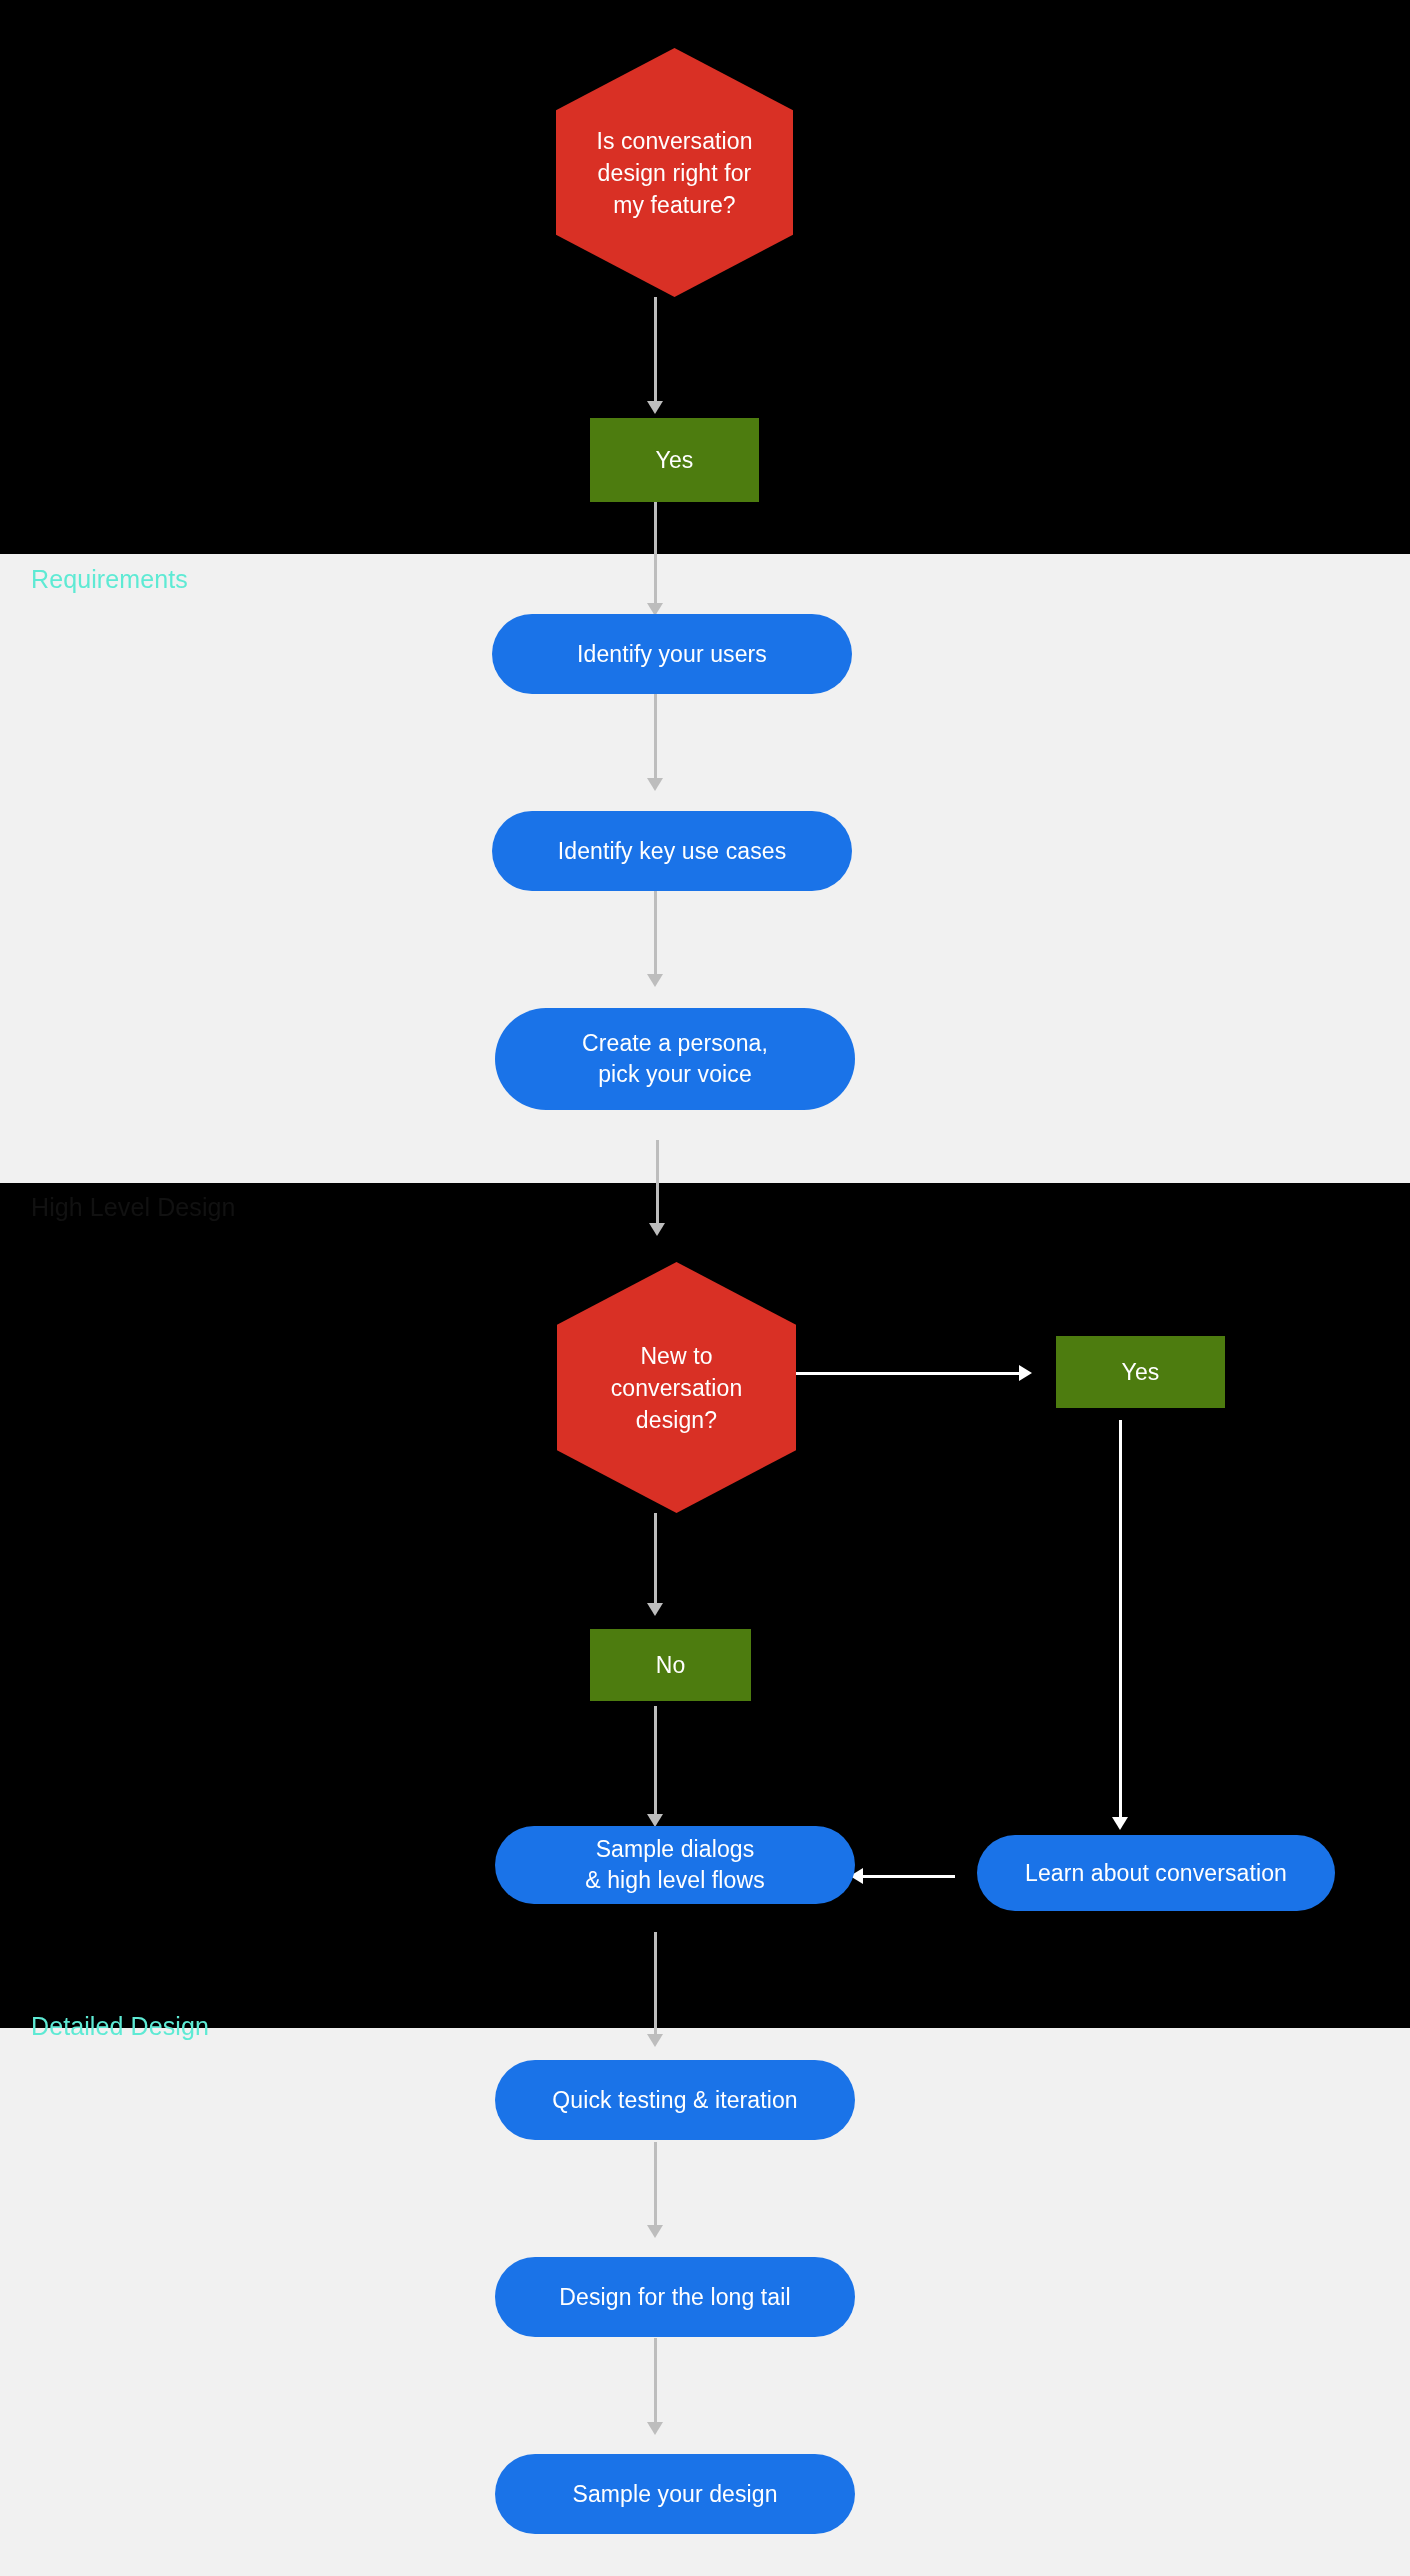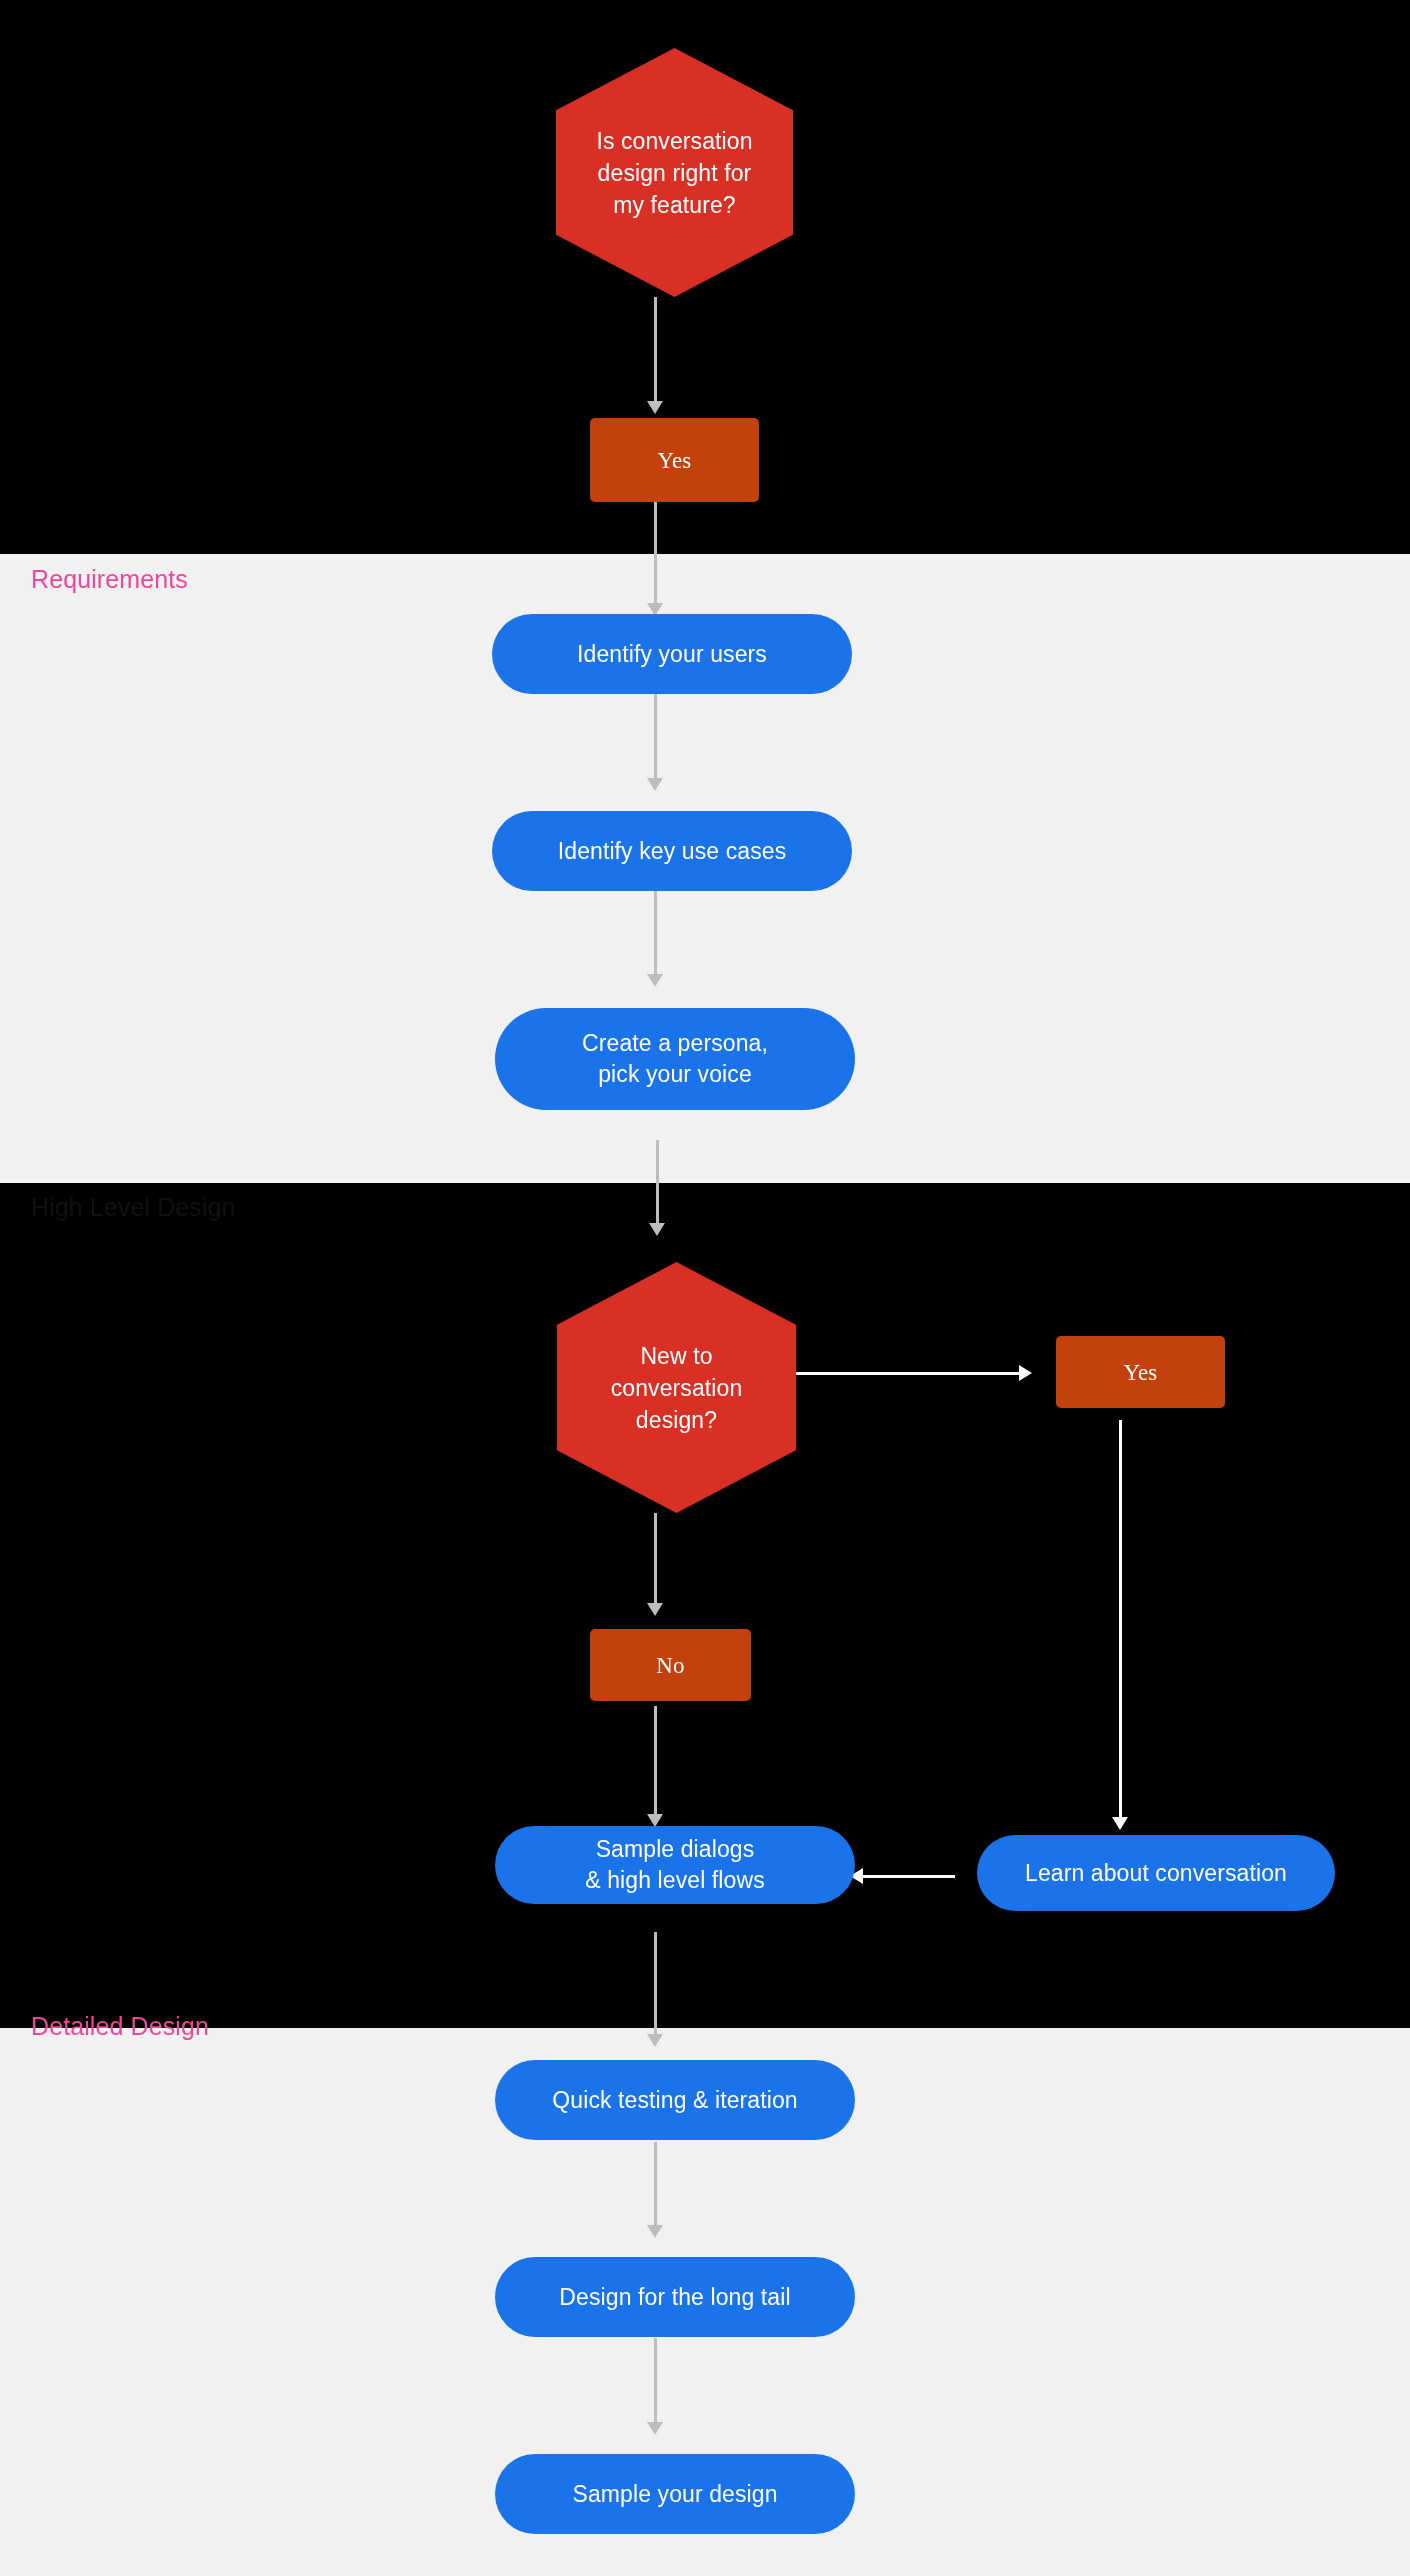--- a/index.html
+++ b/index.html
@@ -25,21 +25,21 @@
   }
   .band.dark { background: #000000; }
   .band.light { background: #f1f1f1; }
 
   .band-label {
     position: absolute;
     font-size: 25px;
     line-height: 30px;
     letter-spacing: 0.1px;
   }
-  .band-label.on-light { color: #ec4899; }
+  .band-label.on-light { color: #5eead4; }
   .band-label.on-dark { color: #111111; }
 
   
   .node {
     position: absolute;
     display: flex;
     align-items: center;
     justify-content: center;
     text-align: center;
     color: #ffffff;
@@ -51,23 +51,22 @@
     line-height: 31px;
     letter-spacing: 0.1px;
     white-space: pre-line;
     padding: 0 11px;
   }
   .pill {
     background: #1a73e8;
     border-radius: 56px;
   }
   .rect {
-    background: #c2410c;
-    border-radius: 5px;
-    font-family: Liberation Serif, serif;
+    background: #4d7c0f;
+    border-radius: 0;
   }
   .hex {
     background: #d93025;
     clip-path: polygon(50% 0%, 100% 25%, 100% 75%, 50% 100%, 0% 75%, 0% 25%);
   }
   .hex .node-text { font-size: 23px; line-height: 32px; }
 
   
   .conn {
     position: absolute;

